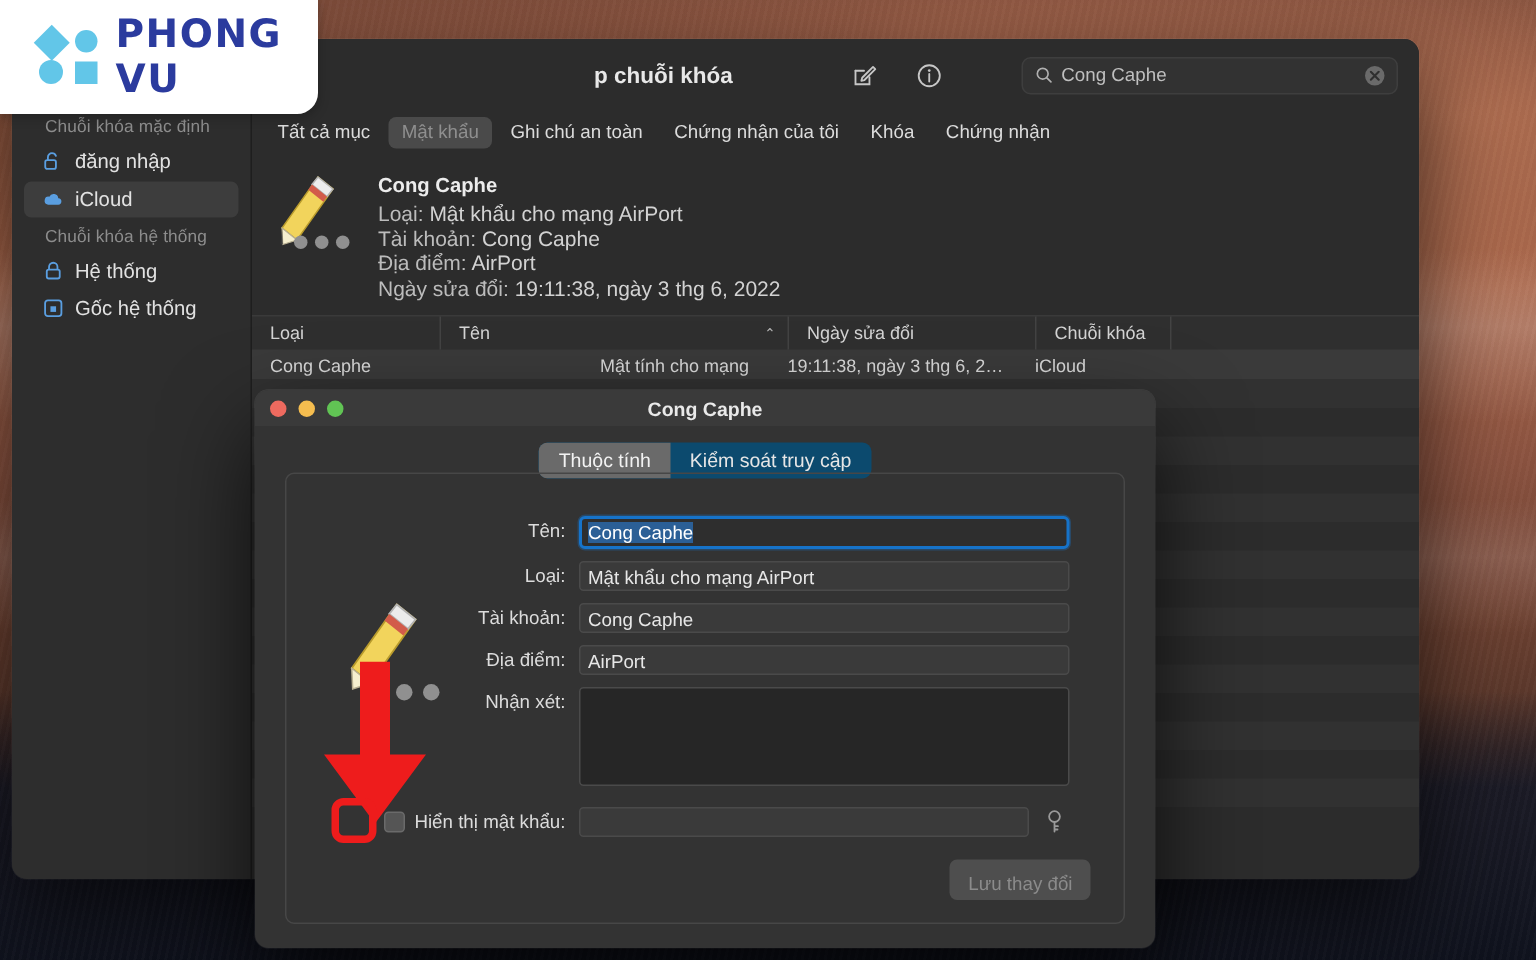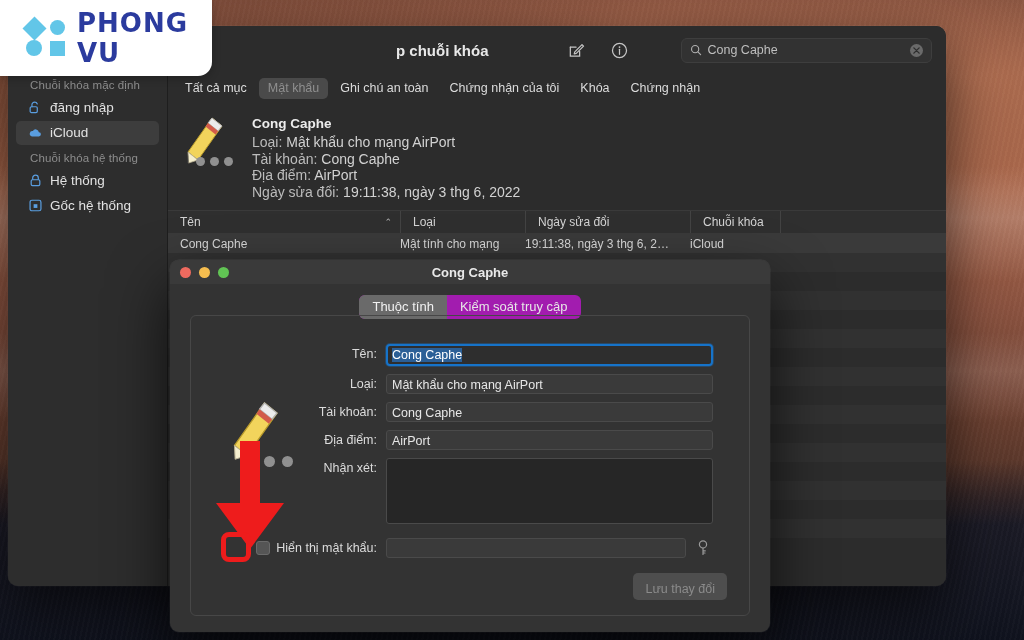--- a/index.html
+++ b/index.html
@@ -141,21 +141,21 @@
     height:24px; display:flex; align-items:center; justify-content:center;
     position:relative; background:#3a3a3a;
     font-size:13px; font-weight:700; color:#e9e9e9;
   }
   .lights{ position:absolute; left:10px; top:7px; display:flex; gap:8px; }
   .light{ width:11px;height:11px;border-radius:50%; }
   .l-red{ background:#ee6a5f; } .l-yel{ background:#f5bd4f; } .l-grn{ background:#61c454; }
 
   .seg-wrap{ display:flex; justify-content:center; margin-top:11px; }
   .seg{
-    display:flex; background:#a21caf; border-radius:6px; padding:0; overflow:hidden;
+    display:flex; background:#0c4a6e; border-radius:6px; padding:0; overflow:hidden;
   }
   .seg-item{ font-size:13px; color:#e6e6e6; padding:4px 13px 5px; }
   .seg-item.selected{ background:#6a6a6a; color:#f2f2f2; }
 
   .group{
     position:absolute; left:20px; right:20px; top:55px; bottom:16px;
     border:.5px solid #474747; border-radius:6px;
   }
   .form{ position:absolute; left:0; right:0; top:28px; }
   .frow{ display:flex; align-items:flex-start; margin-bottom:8px; }
@@ -340,26 +340,26 @@
             <span>AirPort</span>
           </div>
           <div class="d-row">
             <span class="d-lbl">Ngày sửa đổi:</span>
             <span>19:11:38, ngày 3 thg 6, 2022</span>
           </div>
         </div>
       </div>
 
       <div class="table-head">
+        <div class="th" style="width:125px">
+          <span>Loại</span>
+        </div>
         <div class="th" style="width:232px">
           <span>Tên</span>
           <span class="caret">⌃</span>
-        </div>
-        <div class="th" style="width:125px">
-          <span>Loại</span>
         </div>
         <div class="th" style="width:165px">
           <span>Ngày sửa đổi</span>
         </div>
         <div class="th" style="width:90px">
           <span>Chuỗi khóa</span>
         </div>
         <div class="th" style="flex:1"></div>
       </div>
 

